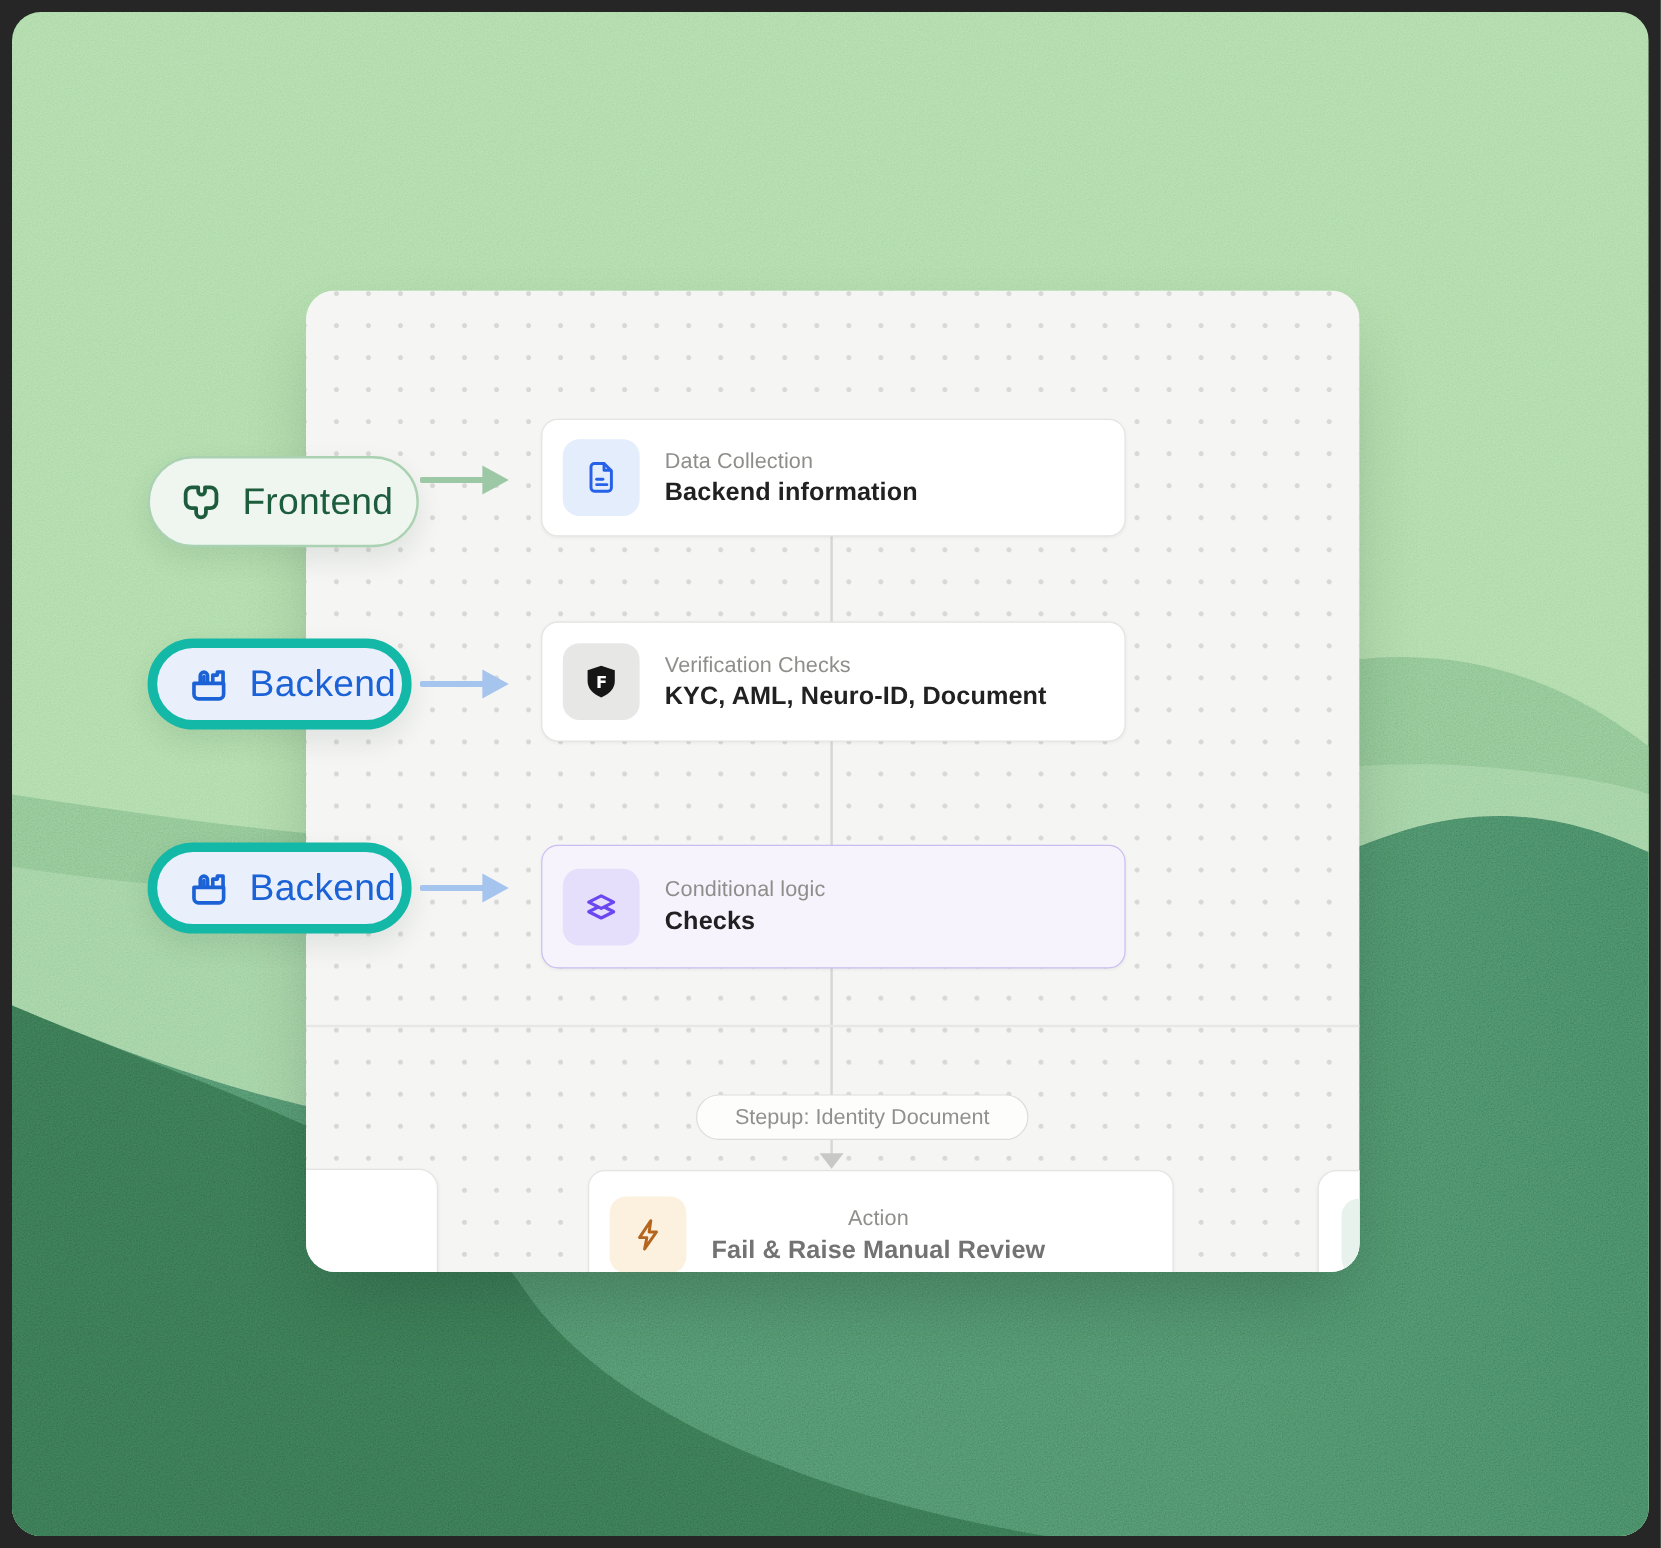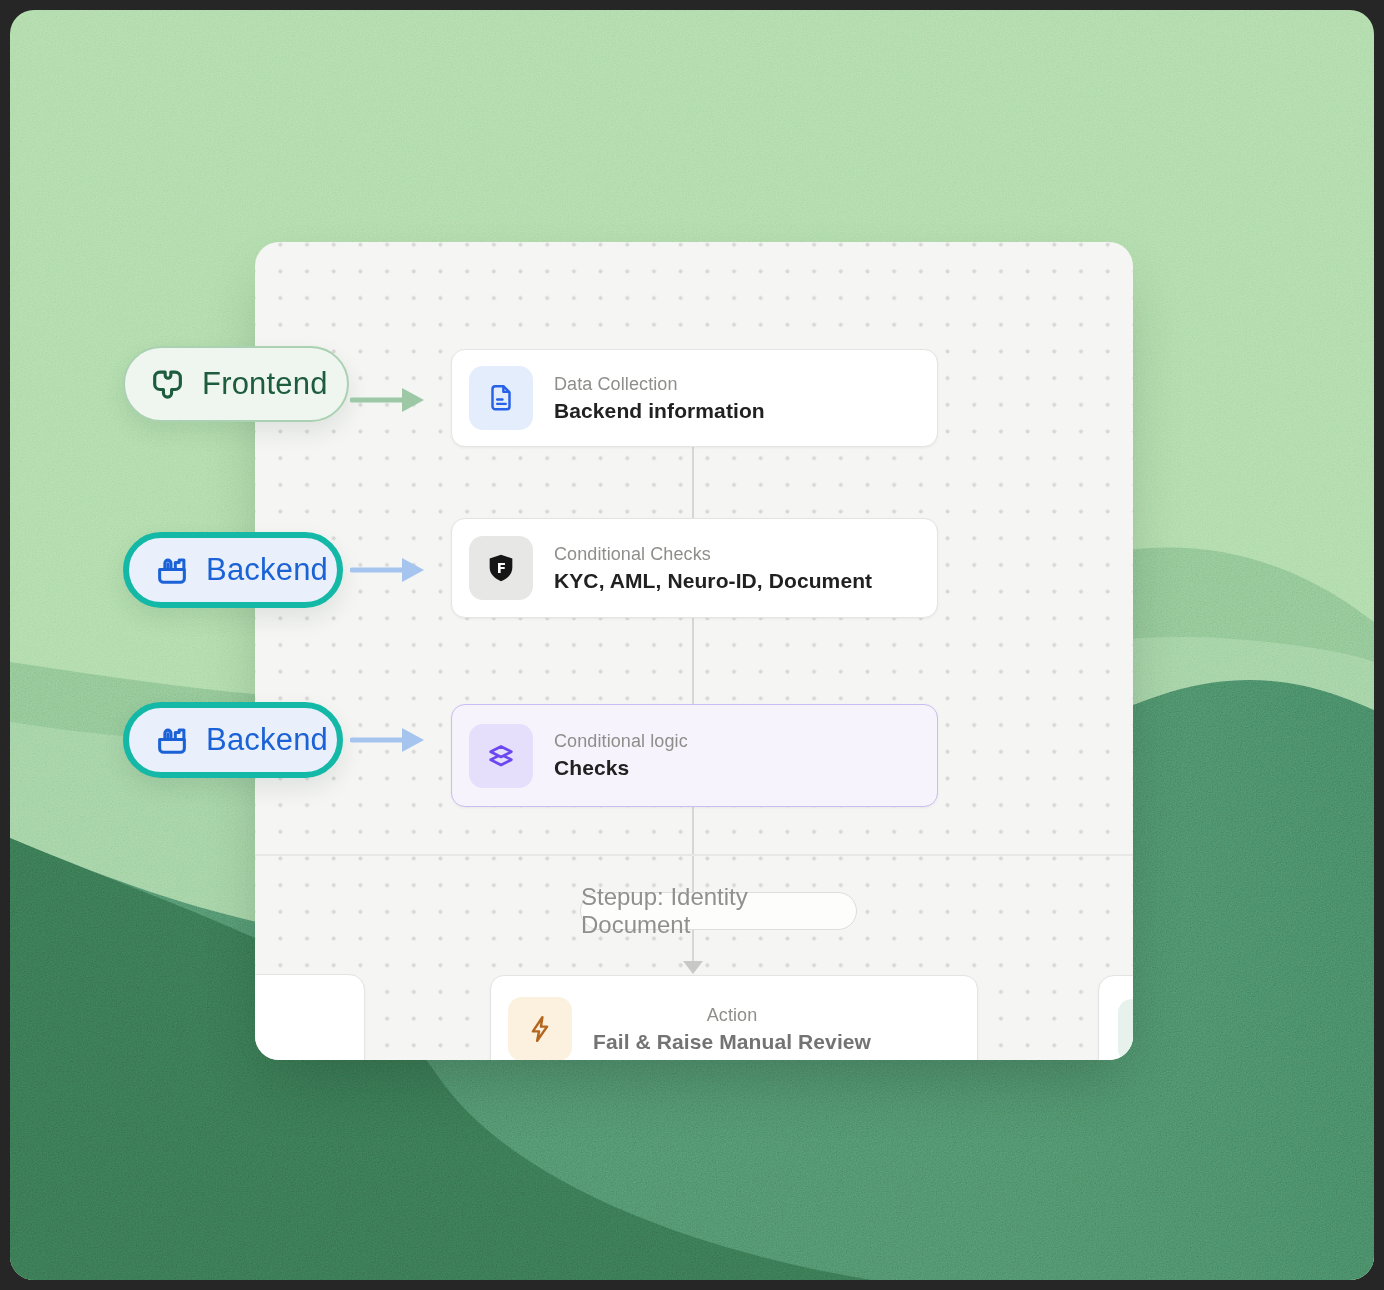--- a/index.html
+++ b/index.html
@@ -87,27 +87,27 @@
   .node-icon.cream  { background: #fcf1de; }
   .node-icon.green  { background: #e8f2ec; }
   .node-text { display: flex; flex-direction: column; gap: 4px; }
   .node-label { font-size: 18px; color: #8e8e8b; letter-spacing: 0.1px; }
   .node-title { font-size: 21px; font-weight: 700; color: #212121; letter-spacing: 0.1px; }
   .node-4 .node-title { color: #737373; }
 
   
   .connector-badge {
     position: absolute;
-    left: 325px; top: 650px;
+    left: 325px; top: 670px;
     width: 277px; height: 38px;
     background: #fdfdfc;
     border: 1.5px solid #dedddb;
     border-radius: 20px;
     display: flex; align-items: center; justify-content: center;
-    font-size: 24px; color: #90908d;
+    font-size: 18px; color: #90908d;
   }
 
   
   .partial-card {
     position: absolute;
     background: #ffffff;
     border: 1.5px solid #e4e4e2;
     border-radius: 16px;
     box-shadow: 0 1px 3px rgba(0,0,0,0.05);
   }
@@ -124,26 +124,26 @@
     display: flex;
     align-items: center;
     padding-left: 24px;
     gap: 15px;
     font-size: 31px;
     font-weight: 500;
     letter-spacing: 0.2px;
     box-shadow: 0 10px 22px rgba(30, 66, 45, 0.10);
   }
   .pill-frontend {
-    top: 346px; width: 226px;
+    top: 380px; width: 226px;
     background: #eef6ef;
     border: 2px solid #aad1b2;
     color: #1d5c3d;
   }
-  .pill-backend { background: #e9f0fc; border: 6px solid #14b8a6; color: #1b62d6; width: 220px; }
+  .pill-backend { background: #e9f0fc; border: 8px solid #14b8a6; color: #1b62d6; width: 220px; }
   .pill-backend-1 { top: 532px; }
   .pill-backend-2 { top: 702px; }
   .lane-arrow { position: absolute; left: 350px; width: 76px; height: 32px; }
   .arrow-1 { top: 384px; }
   .arrow-2 { top: 554px; }
   .arrow-3 { top: 724px; }
 </style>
 </head>
 <body>
 
@@ -196,21 +196,21 @@
     </div>
 
     <div class="node node-2">
       <div class="node-icon gray">
         <svg width="34" height="34" viewBox="0 0 36 36">
           <path fill="#161616" d="M18,4 L30,8 l0,9.5 c0,6.8 -4.8,11.3 -12,14.5 c-7.2,-3.2 -12,-7.7 -12,-14.5 L6,8 Z"></path>
           <text x="18.4" y="23.6" text-anchor="middle" fill="#ffffff" font-family="DejaVu Sans, sans-serif" font-size="14.5" font-weight="bold">F</text>
         </svg>
       </div>
       <div class="node-text">
-        <div class="node-label">Conditional Checks</div>
+        <div class="node-label">Verification Checks</div>
         <div class="node-title">KYC, AML, Neuro-ID, Document</div>
       </div>
     </div>
 
     <div class="node node-3">
       <div class="node-icon purple">
         <svg width="34" height="34" viewBox="0 0 36 36" stroke="#6a47f0" stroke-width="2.8" stroke-linejoin="round">
           <path fill="none" d="M18,16.5 l11,5.5 L18,27.5 L7,22 Z"></path>
           <path fill="#e5dffb" d="M18,8 l11,5.5 L18,19 L7,13.5 Z"></path>
         </svg>

